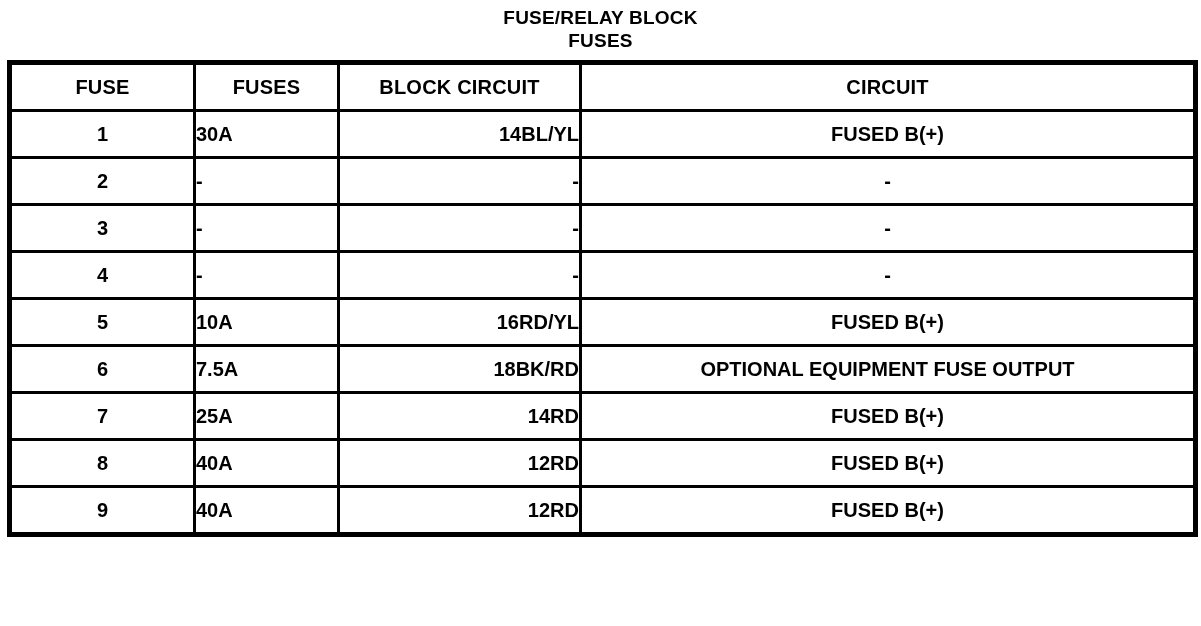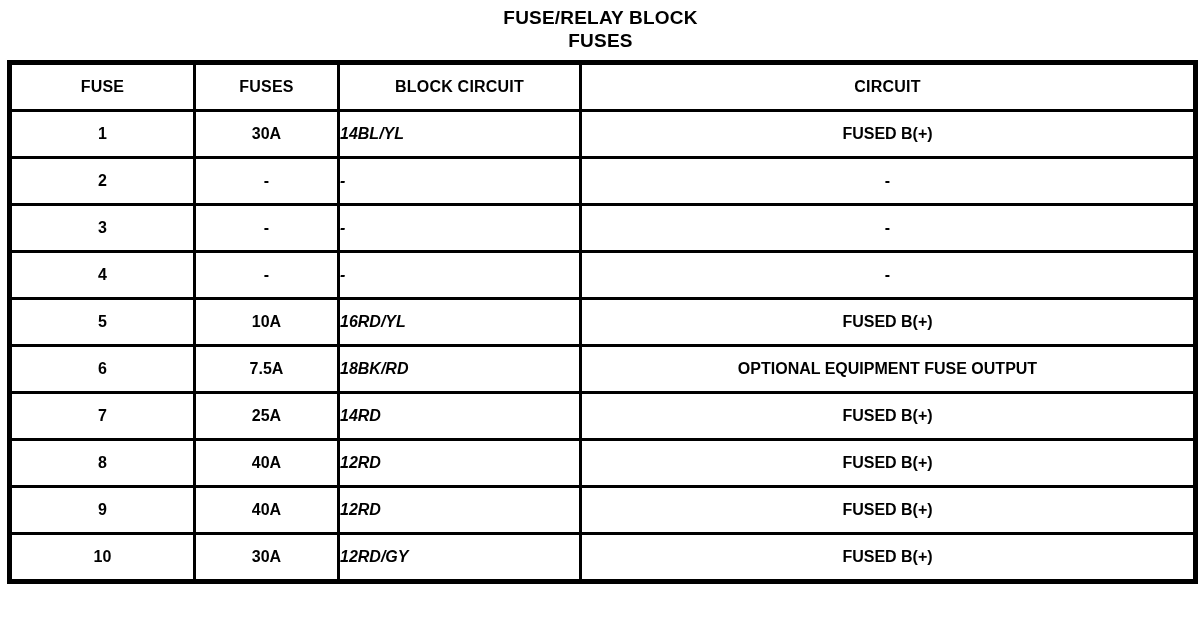--- a/index.html
+++ b/index.html
@@ -39,21 +39,21 @@
     table-layout: fixed;
     width: 1186px;
     border: 5px solid #000000;
   }
   table.fuse-table td,
   table.fuse-table th {
     border: 3px solid #000000;
     padding: 0;
     height: 44px;
     vertical-align: middle;
-    font-size: 16px;
+    font-size: 20px;
     font-weight: bold;
     background: #ffffff;
   }
 
   
   col.c-fuse     { width: 185px; }
   col.c-amps     { width: 144px; }
   col.c-circuit  { width: 242px; }
   col.c-function { width: 615px; }
 
@@ -65,28 +65,27 @@
     font-weight: bold;
     letter-spacing: 0.2px;
   }
 
   
   td.cell-fuse {
     text-align: center;
     font-size: 17px;
   }
   td.cell-amps {
-    text-align: center;
+    text-align: left;
     font-size: 16px;
   }
   td.cell-circuit {
-    text-align: left;
+    text-align: right;
     padding-left: 30px;
     font-size: 16px;
-    font-style: italic;
   }
   td.cell-function {
     text-align: center;
     padding-left: 43px;
     font-size: 16px;
   }
 </style>
 </head>
 <body>
 
@@ -159,21 +158,15 @@
           <td class="cell-amps">40A</td>
           <td class="cell-circuit">12RD</td>
           <td class="cell-function">FUSED B(+)</td>
         </tr>
         <tr>
           <td class="cell-fuse">9</td>
           <td class="cell-amps">40A</td>
           <td class="cell-circuit">12RD</td>
           <td class="cell-function">FUSED B(+)</td>
         </tr>
-        <tr>
-          <td class="cell-fuse">10</td>
-          <td class="cell-amps">30A</td>
-          <td class="cell-circuit">12RD/GY</td>
-          <td class="cell-function">FUSED B(+)</td>
-        </tr>
       </tbody>
   </table>
 </div>
 
 </body></html>

